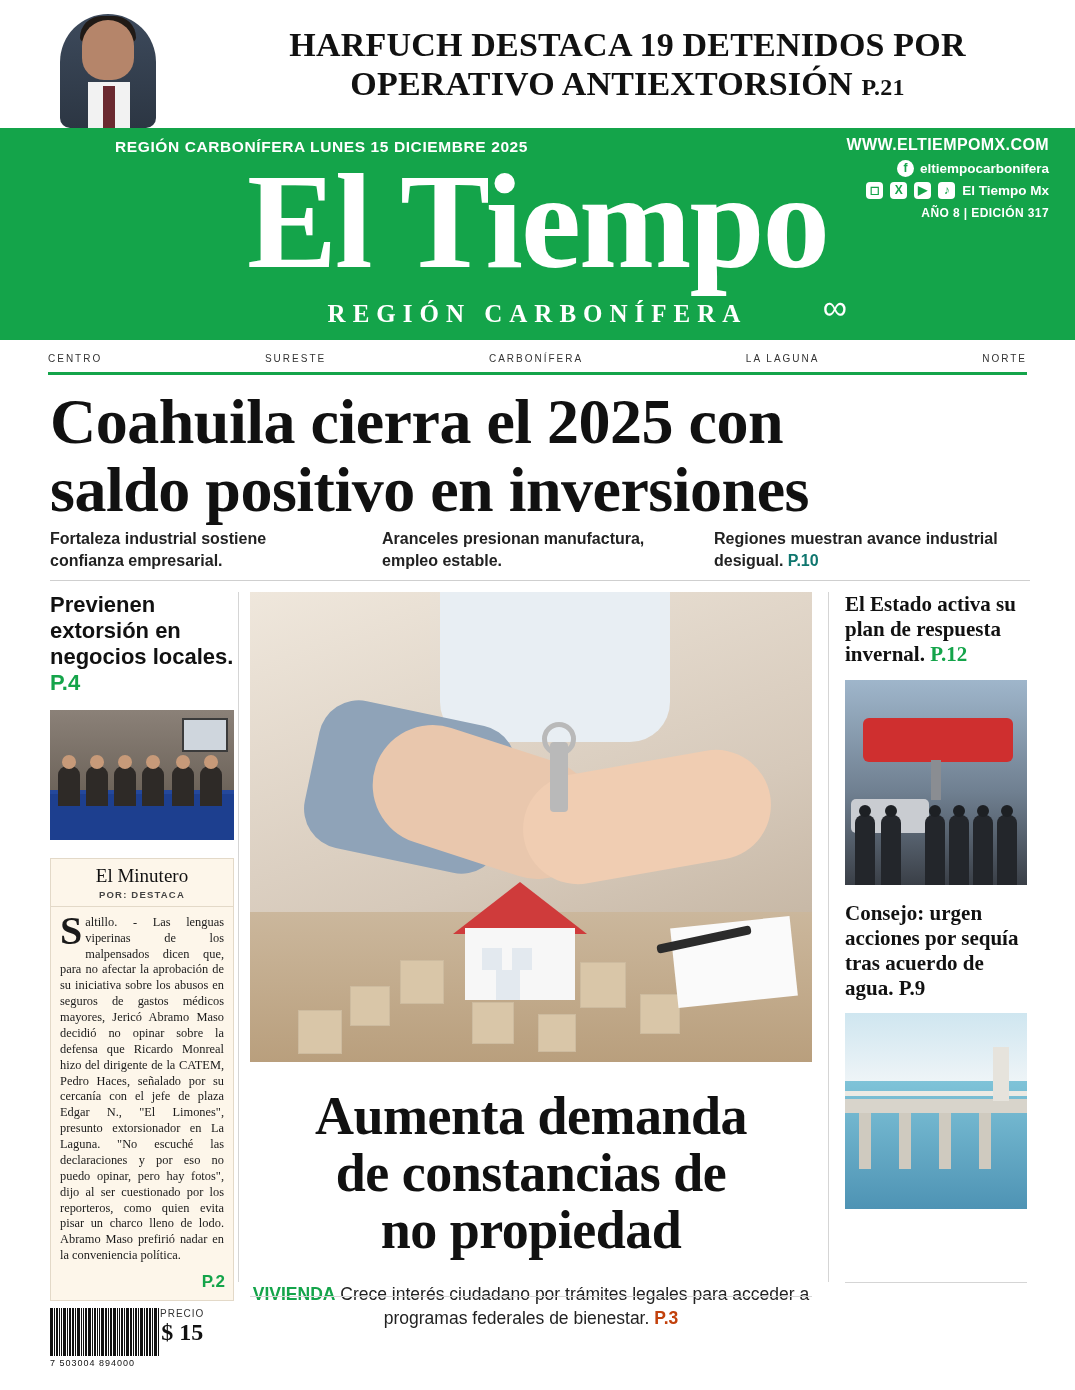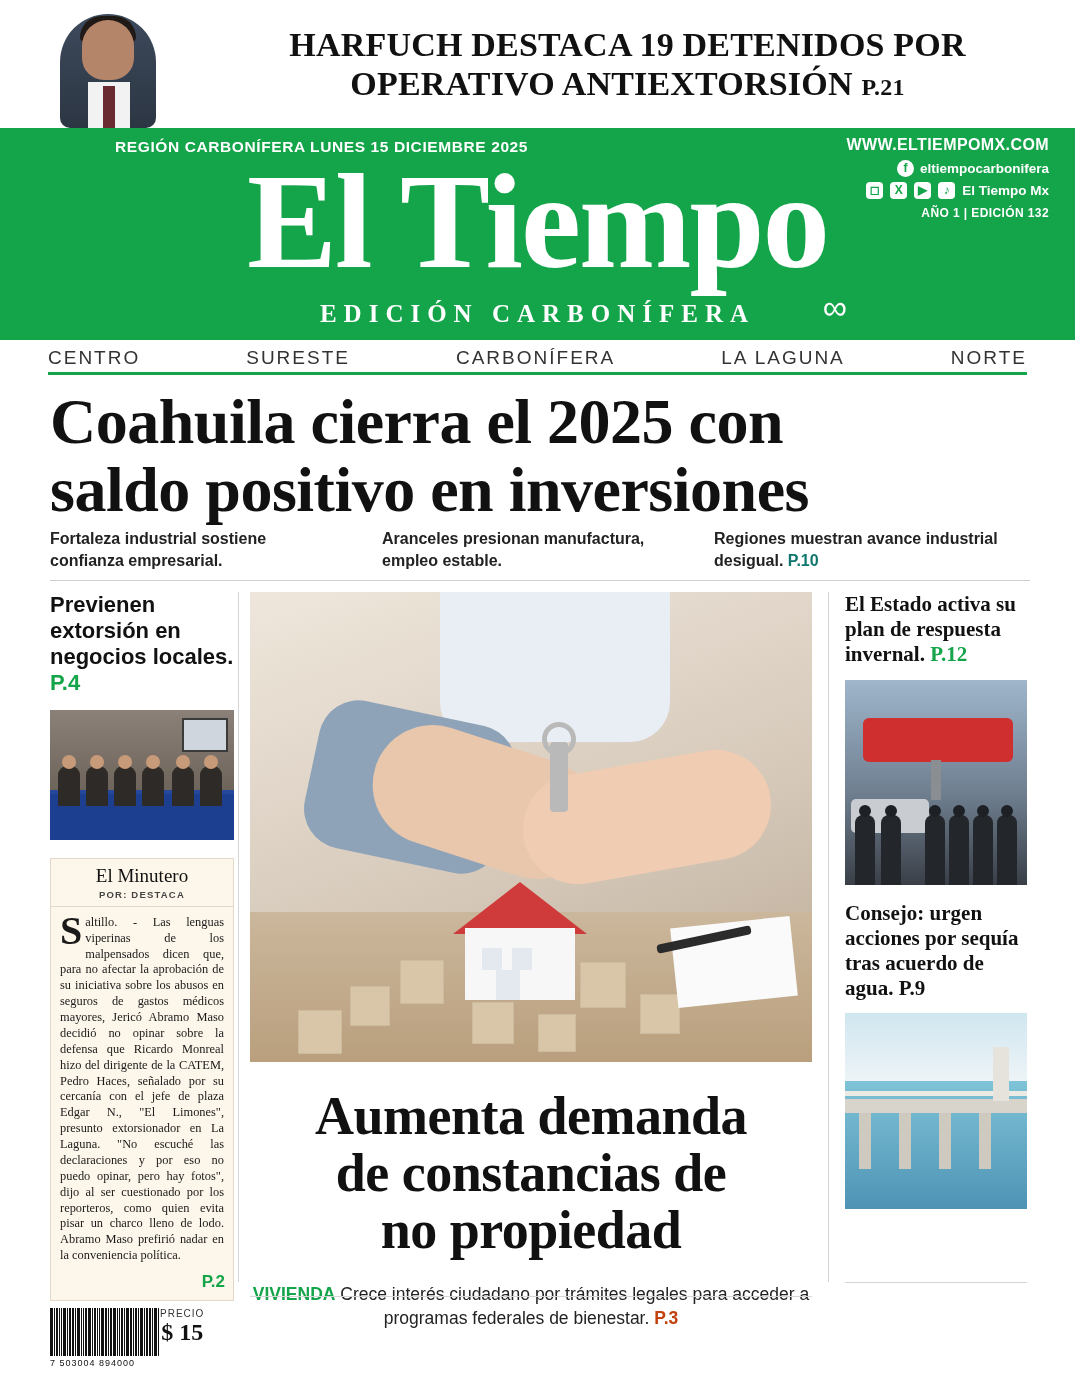--- a/index.html
+++ b/index.html
@@ -83,21 +83,21 @@
     font-size:25px; letter-spacing:7px; color:#fff;
   }
   .logo-mark {
     position:absolute; right:228px; top:160px; font-size:34px; color:#fff;
   }
 
   
   .secnav {
     position:absolute; left:48px; top:345px; width:979px; height:26px;
     display:flex; justify-content:space-between; align-items:center;
-    font-size:19px; letter-spacing:2px; color:#333;gap:32px;
+    font-size:10px; letter-spacing:2px; color:#333;gap:32px;
   }
   .rule-green {
     position:absolute; left:48px; top:372px; width:979px; height:3px; background:#14a44a;
   }
 
   
   .lead {
     position:absolute; left:50px; top:388px; width:980px;
     font-family:"Liberation Serif", serif; font-weight:bold;
     font-size:64px; line-height:1.06; letter-spacing:-.5px; color:#111;
@@ -250,25 +250,25 @@
         <span class="cir">f</span>
         <span>eltiempocarbonifera</span>
       </div>
       <div class="mh-social2">
         <span class="sq">◻</span>
         <span class="sq">X</span>
         <span class="sq">▶</span>
         <span class="sq">♪</span>
         <span>El Tiempo Mx</span>
       </div>
-      <div class="mh-edition">AÑO 1 | EDICIÓN 132</div>
+      <div class="mh-edition">AÑO 8 | EDICIÓN 317</div>
     </div>
 
     <div class="logo">El Tiempo</div>
-    <div class="logo-sub">EDICIÓN CARBONÍFERA</div>
+    <div class="logo-sub">REGIÓN CARBONÍFERA</div>
     <div class="logo-mark">∞</div>
   </div>
 
   <div class="secnav">
     <span>CENTRO</span>
     <span>SURESTE</span>
     <span>CARBONÍFERA</span>
     <span>LA LAGUNA</span>
     <span>NORTE</span>
   </div>

